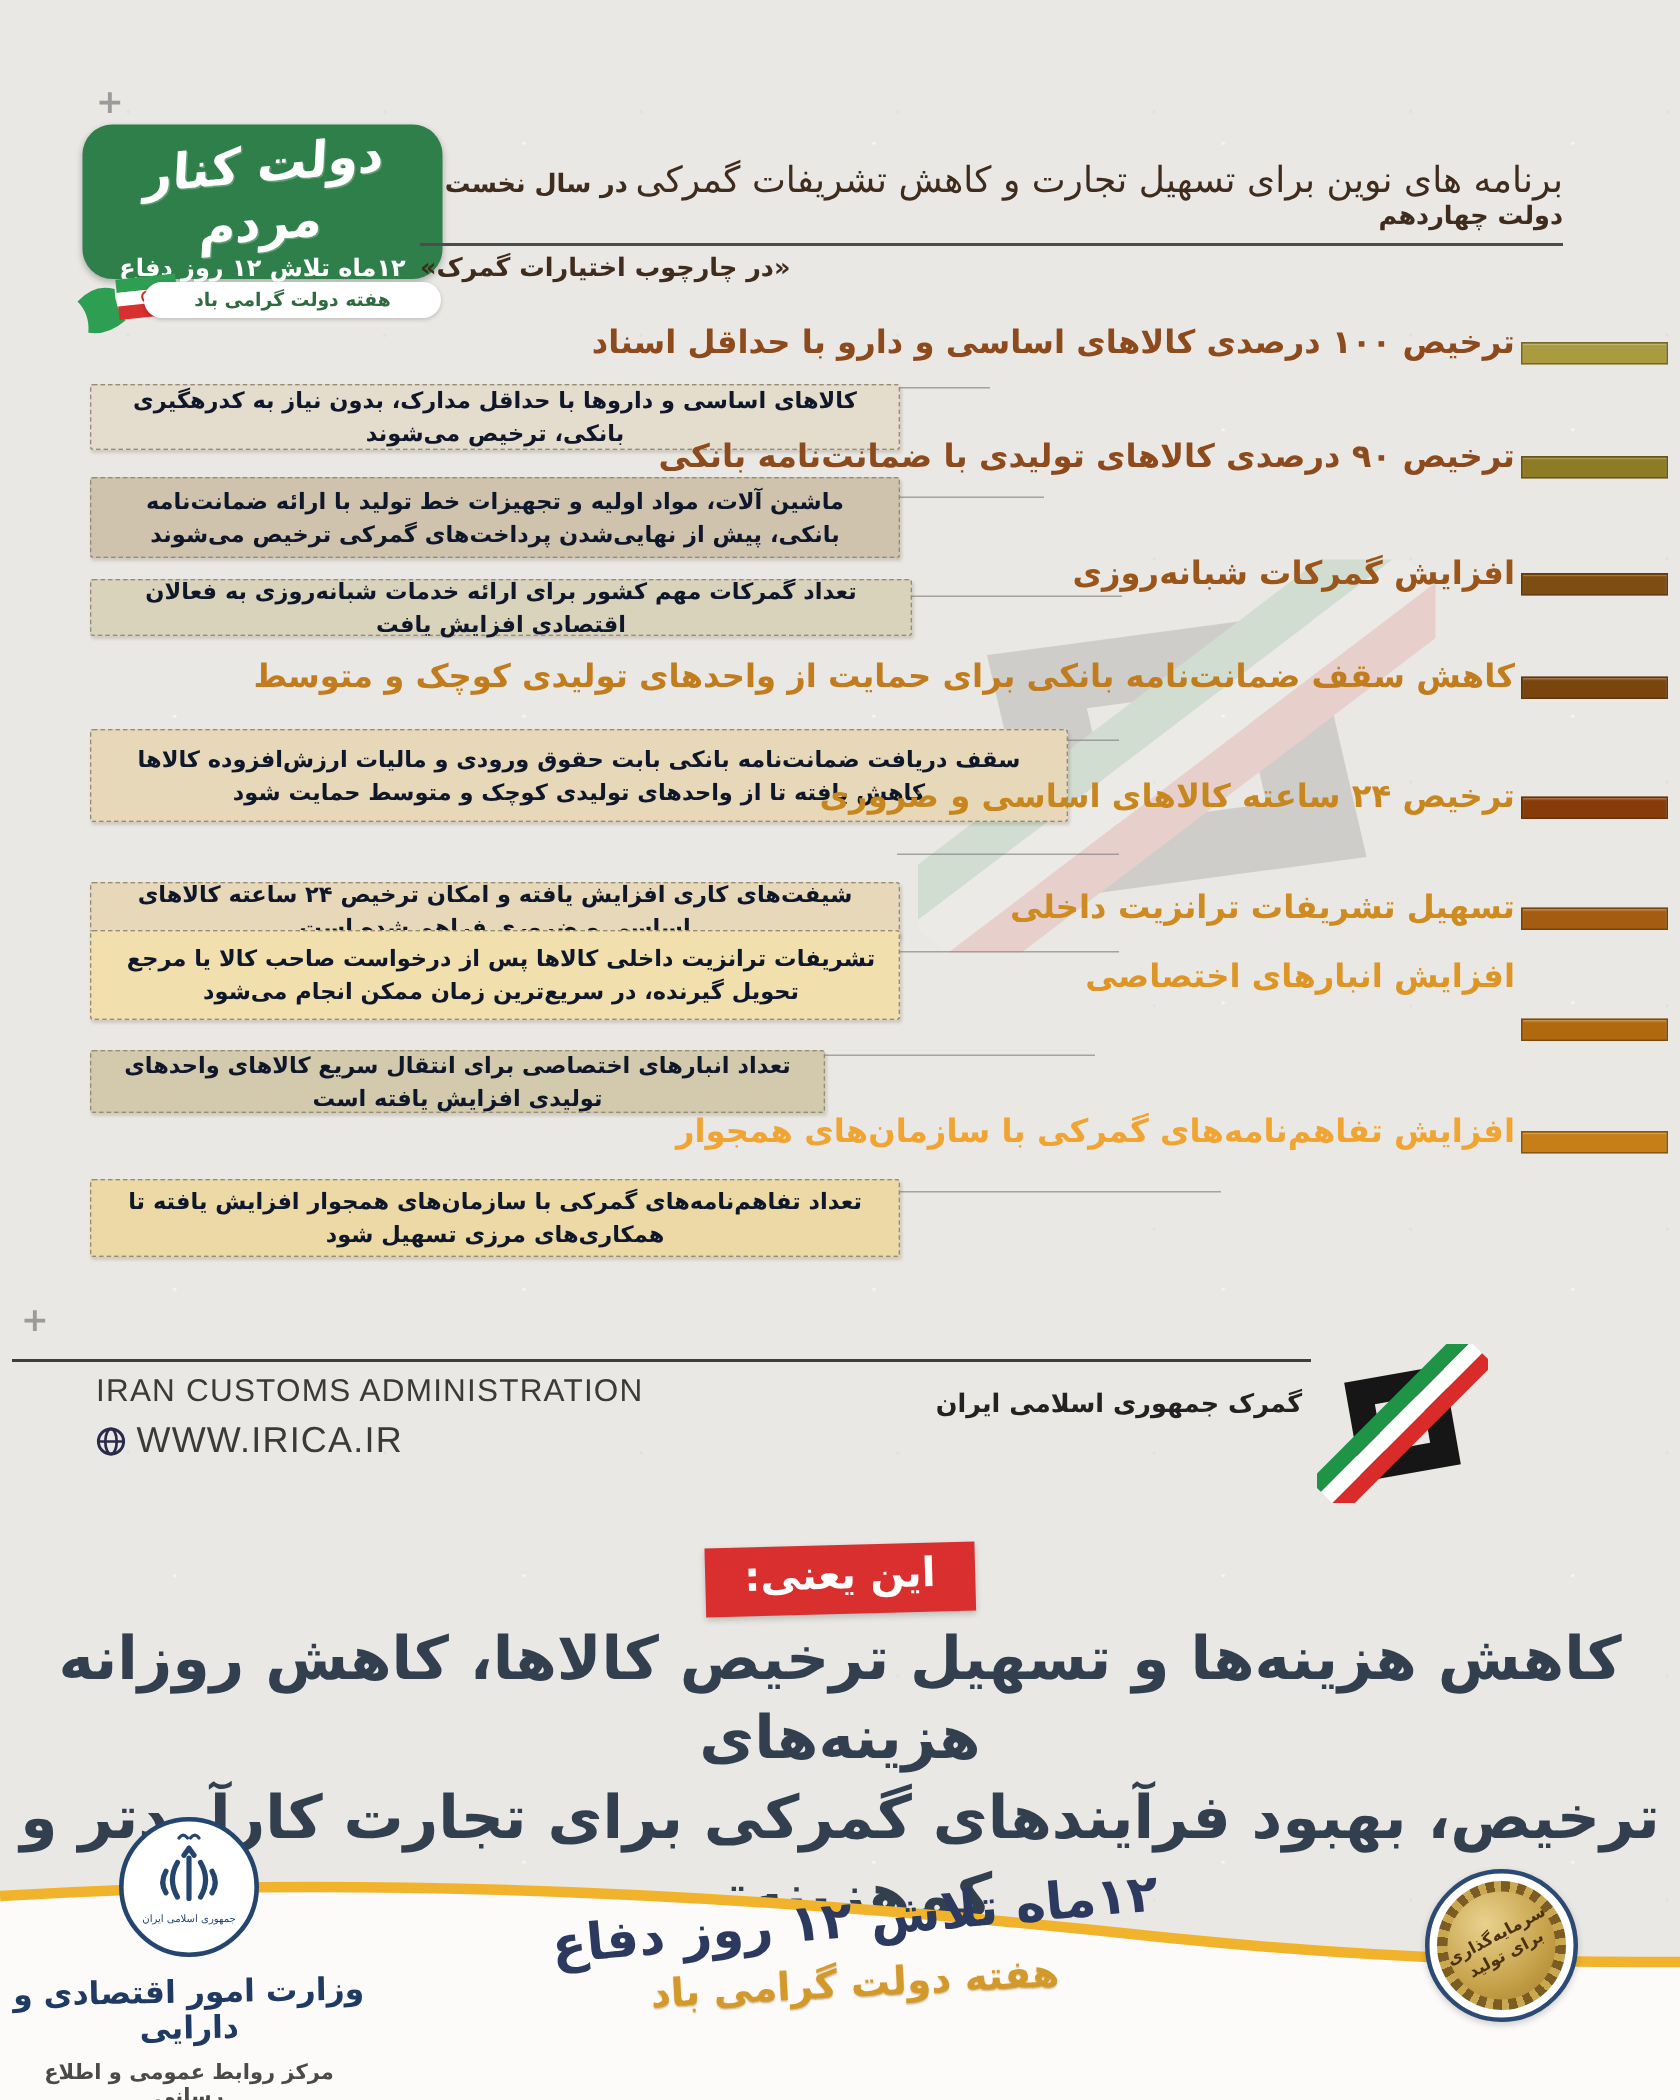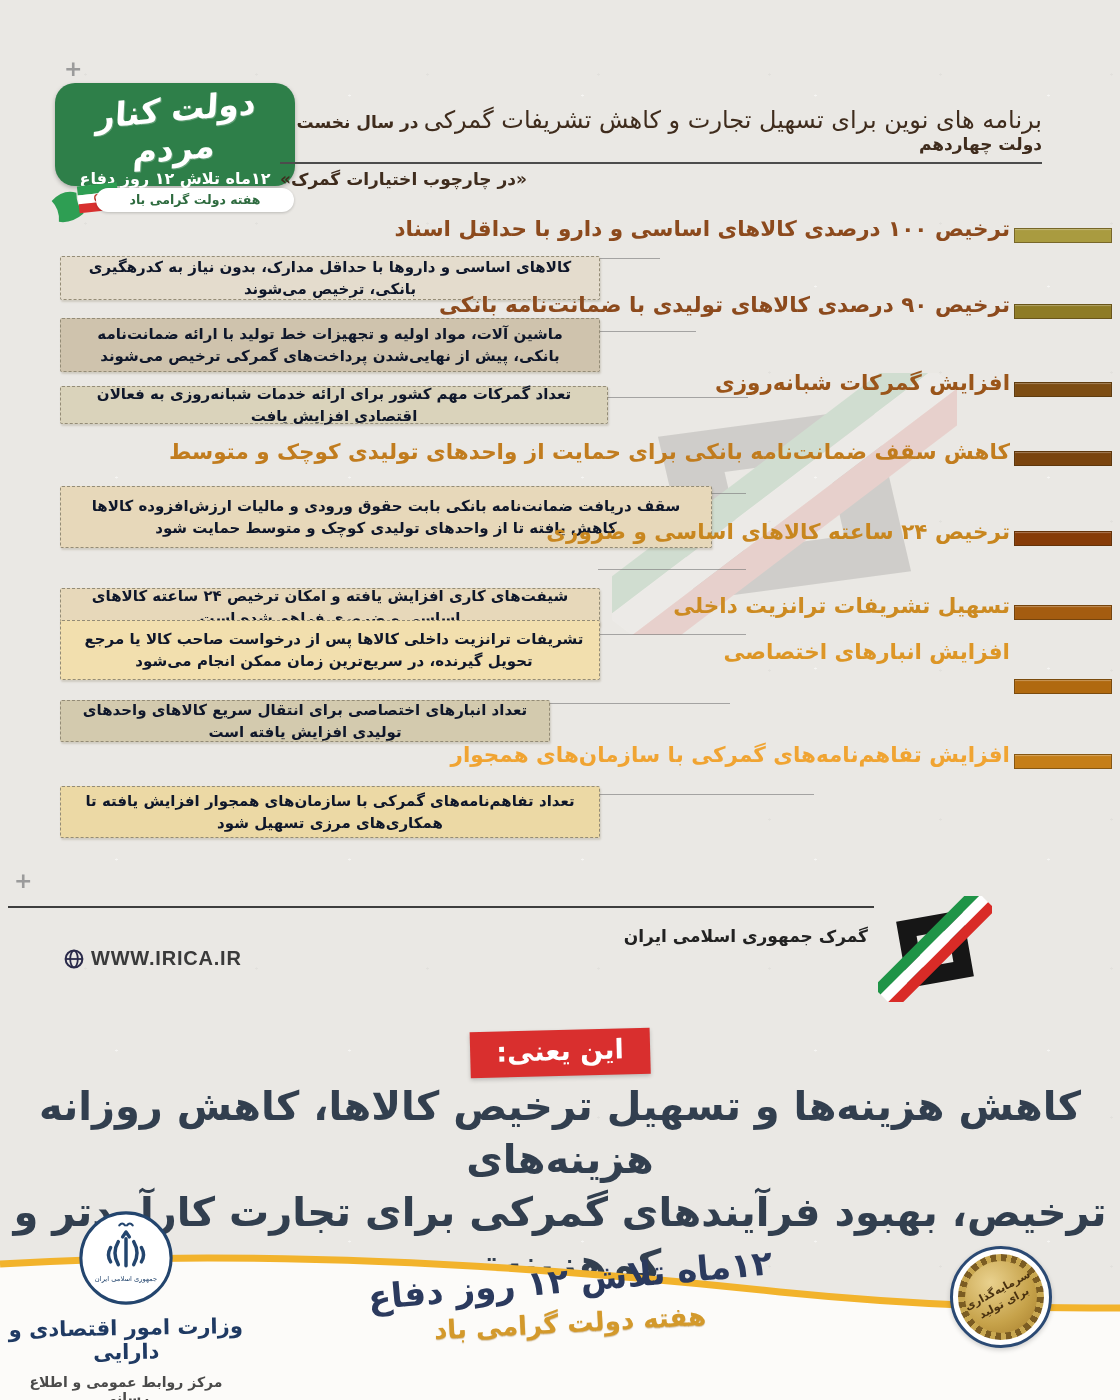--- a/index.html
+++ b/index.html
@@ -41,21 +41,21 @@
     box-sizing:border-box;box-shadow:1px 2px 2px rgba(90,70,40,.18);}
 
   
   .watermark{position:absolute;left:612px;top:373px;width:345px;height:262px;opacity:.12;}
 
   
   .sep-line{position:absolute;top:906px;left:8px;width:866px;border-top:2px solid #3e3e3e;}
   .en-name{position:absolute;left:64px;top:916px;font-family:"Liberation Sans",sans-serif;
     font-size:21px;letter-spacing:.8px;color:#3a3a3a;font-weight:500;}
   .url-row{position:absolute;left:64px;top:947px;display:flex;align-items:center;gap:7px;
-    font-family:"Liberation Sans",sans-serif;font-size:20px;letter-spacing:.8px;color:#3a3a3a;font-weight:700;justify-content:flex-end;}
+    font-family:"Liberation Sans",sans-serif;font-size:24px;letter-spacing:.8px;color:#3a3a3a;font-weight:400;justify-content:flex-end;}
   .fa-name{position:absolute;right:252px;top:926px;font-size:17px;font-weight:800;color:#222;direction:rtl;}
   .irica-logo{position:absolute;left:878px;top:896px;width:114px;height:106px;}
 
   
   .badge{position:absolute;top:1030px;left:50%;transform:translateX(-50%) rotate(-1.5deg);
     padding:5px 26px 10px;color:#fff;font-size:27px;font-weight:900;direction:rtl;
     box-shadow:0 2px 4px rgba(0,0,0,.2);}
   .statement{position:absolute;top:1080px;left:0;width:1120px;text-align:center;direction:rtl;
     font-size:40px;font-weight:900;line-height:1.32;letter-spacing:-.5px;}
 
@@ -191,20 +191,21 @@
   <div>
     <div class="item-bar" style="top: 754px; background: rgb(197, 126, 24);"></div>
     <h2 class="item-heading" style="top: 742px; color: rgb(240, 164, 50);" lang="fa">افزایش تفاهم‌نامه‌های گمرکی با سازمان‌های همجوار</h2>
     <div class="connector" style="top:794px;left:598px;width:216px;"></div>
     <div class="item-box" style="top: 786px; left: 60px; width: 540px; height: 52px; background: rgb(236, 217, 165);" lang="fa">
         <span>تعداد تفاهم‌نامه‌های گمرکی با سازمان‌های همجوار افزایش یافته تا همکاری‌های مرزی تسهیل شود</span>
       </div>
   </div>
 
   <div class="sep-line"></div>
+  <div class="en-name">IRAN CUSTOMS ADMINISTRATION</div>
   <div class="url-row">
     <svg width="20" height="20" viewBox="0 0 20 20">
       <circle cx="10" cy="10" r="8.4" fill="none" stroke="#2a2a4a" stroke-width="2"></circle>
       <ellipse cx="10" cy="10" rx="3.8" ry="8.4" fill="none" stroke="#2a2a4a" stroke-width="1.8"></ellipse>
       <line x1="1.6" y1="10" x2="18.4" y2="10" stroke="#2a2a4a" stroke-width="1.8"></line>
     </svg>
     <span>WWW.IRICA.IR</span>
   </div>
   <div class="fa-name" lang="fa">گمرک جمهوری اسلامی ایران</div>
   <svg class="irica-logo" viewBox="0 0 120 120">

